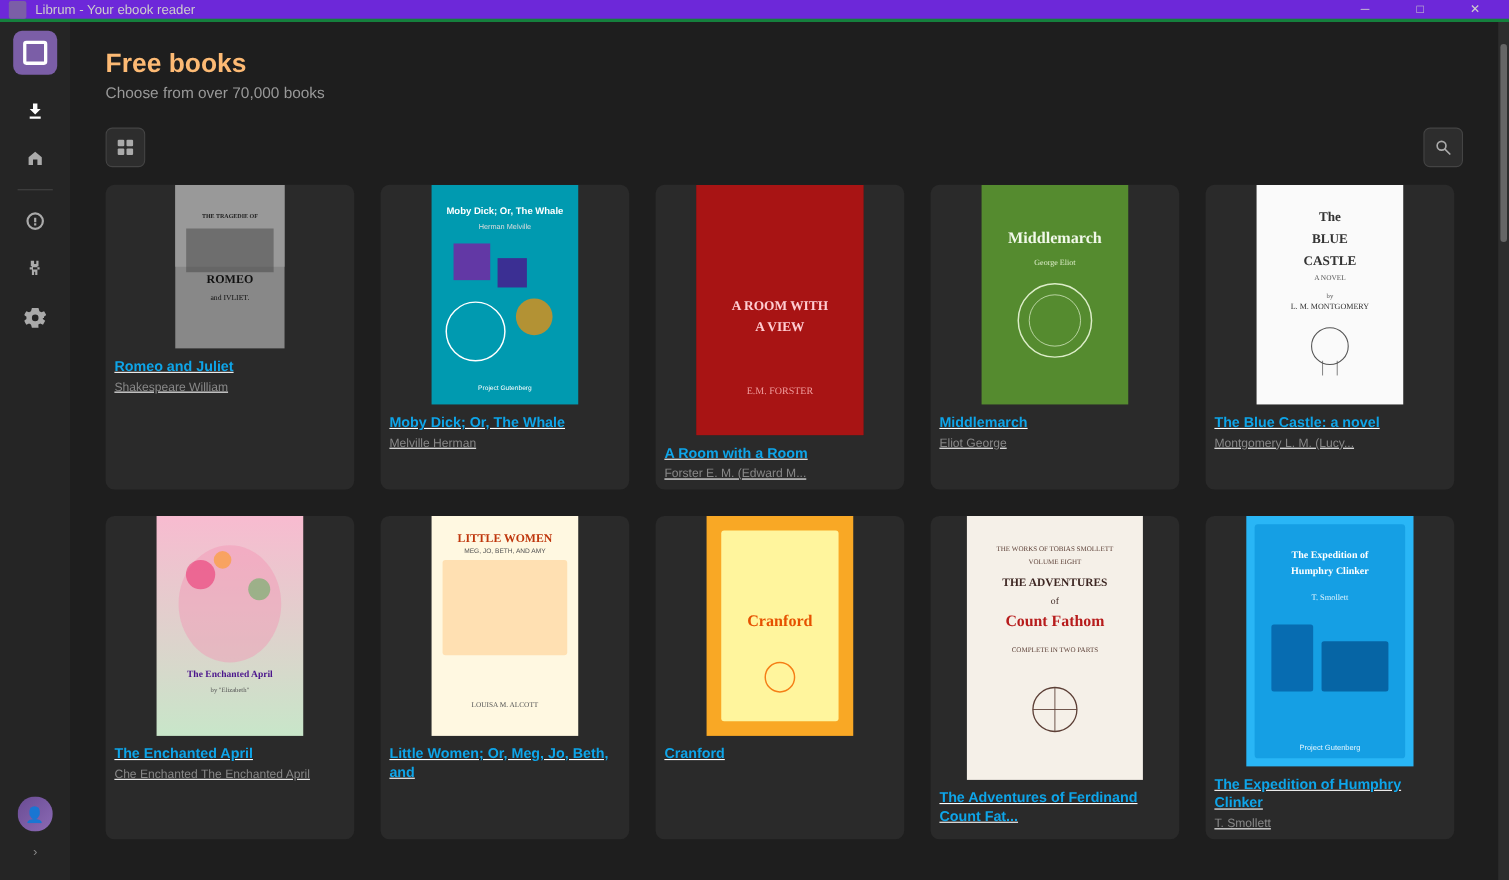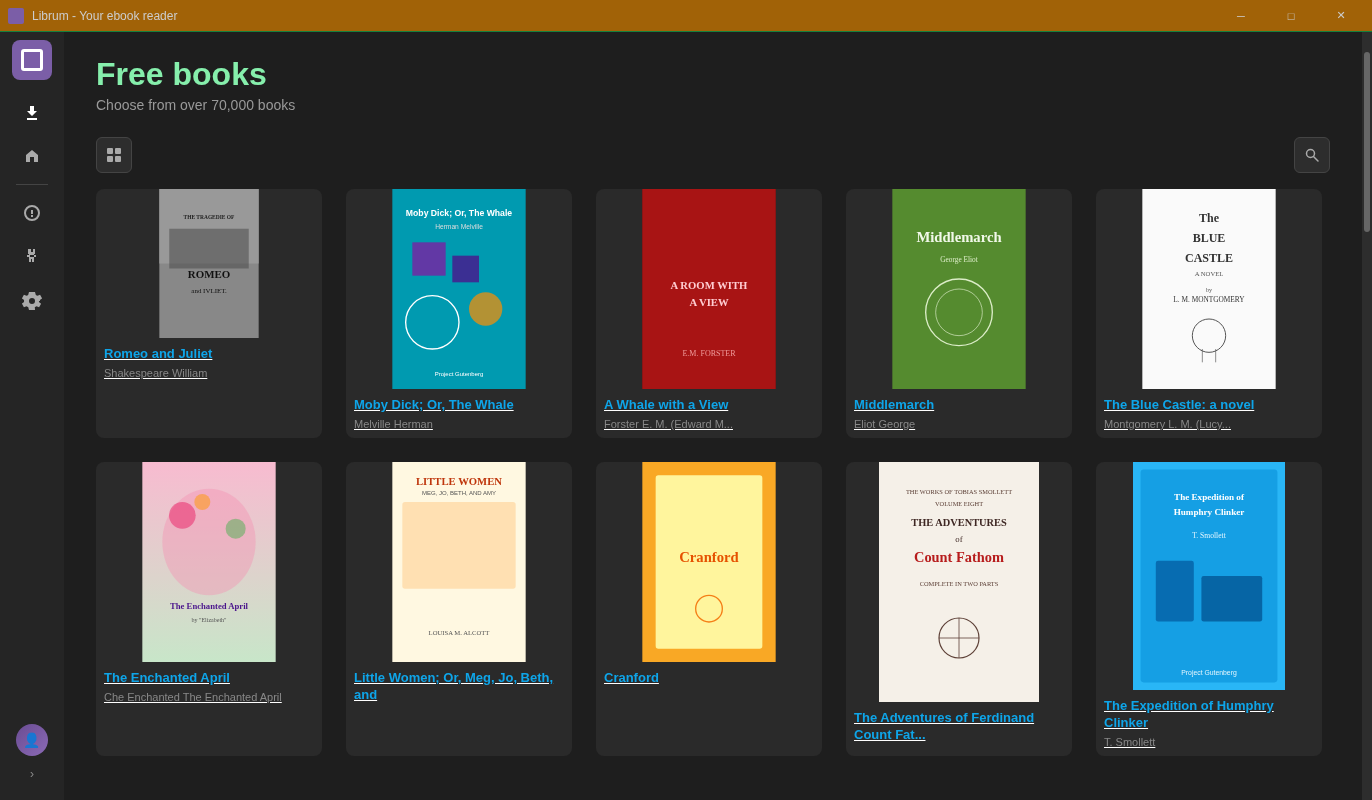--- a/index.html
+++ b/index.html
@@ -9,28 +9,28 @@
       font-family: 'Segoe UI', Arial, sans-serif;
       width: 1372px;
       height: 800px;
       overflow: hidden;
       display: flex;
       flex-direction: column;
     }
 
     
     .titlebar {
-      background: #a16207;
-      height: 32px;
+      background: #6d28d9;
+      height: 20px;
       display: flex;
       align-items: center;
       justify-content: space-between;
       padding: 0 8px;
       flex-shrink: 0;
-      border-bottom: 1px solid #15803d;
+      border-bottom: 3px solid #15803d;
     }
     .titlebar-left {
       display: flex;
       align-items: center;
       gap: 8px;
     }
     .titlebar-icon {
       width: 16px;
       height: 16px;
       background: #7b5ea7;
@@ -157,23 +157,23 @@
     }
     .main-content::-webkit-scrollbar { width: 8px; }
     .main-content::-webkit-scrollbar-track { background: #2d2d2d; }
     .main-content::-webkit-scrollbar-thumb { background: #555; border-radius: 4px; }
 
     
     .page-header {
       margin-bottom: 24px;
     }
     .page-title {
-      font-size: 32px;
+      font-size: 24px;
       font-weight: 700;
-      color: #86efac;
+      color: #fdba74;
       margin-bottom: 4px;
     }
     .page-subtitle {
       font-size: 14px;
       color: #999;
     }
 
     
     .toolbar {
       display: flex;
@@ -371,29 +371,29 @@
     <circle cx="60" cy="200" r="40" stroke="#fff" stroke-width="2" fill="none"></circle>
     <circle cx="140" cy="180" r="25" fill="#ff8f00" opacity="0.7"></circle>
     <text x="100" y="280" text-anchor="middle" fill="#fff" font-size="9" font-family="sans-serif">Project Gutenberg</text>
   </svg></div>
           <div class="book-info">
             <div class="book-title">Moby Dick; Or, The Whale</div>
             <div class="book-author">Melville Herman</div>
           </div>
         </div>
         <div class="book-card">
-          <div class="book-cover" style="height: 200px;"><svg class="book-svg" viewBox="0 0 200 300" xmlns="http://www.w3.org/2000/svg">
+          <div class="book-cover" style="height: 228px;"><svg class="book-svg" viewBox="0 0 200 300" xmlns="http://www.w3.org/2000/svg">
     <rect width="200" height="300" fill="#8b0000"></rect>
     <rect width="200" height="300" fill="#c62828" opacity="0.5"></rect>
     <text x="100" y="150" text-anchor="middle" fill="#ffcdd2" font-size="16" font-weight="bold" font-family="serif">A ROOM WITH</text>
     <text x="100" y="175" text-anchor="middle" fill="#ffcdd2" font-size="16" font-weight="bold" font-family="serif">A VIEW</text>
     <text x="100" y="250" text-anchor="middle" fill="#ef9a9a" font-size="12" font-family="serif">E.M. FORSTER</text>
   </svg></div>
           <div class="book-info">
-            <div class="book-title">A Whale with a View</div>
+            <div class="book-title">A Room with a Room</div>
             <div class="book-author">Forster E. M. (Edward M...</div>
           </div>
         </div>
         <div class="book-card">
           <div class="book-cover" style="height: 200px;"><svg class="book-svg" viewBox="0 0 200 300" xmlns="http://www.w3.org/2000/svg">
     <rect width="200" height="300" fill="#558b2f"></rect>
     <text x="100" y="80" text-anchor="middle" fill="#f1f8e9" font-size="22" font-weight="bold" font-family="serif">Middlemarch</text>
     <text x="100" y="110" text-anchor="middle" fill="#dcedc8" font-size="11" font-family="serif">George Eliot</text>
     <circle cx="100" cy="185" r="50" stroke="#dcedc8" stroke-width="2" fill="none"></circle>
     <circle cx="100" cy="185" r="35" stroke="#dcedc8" stroke-width="1" fill="none"></circle>

